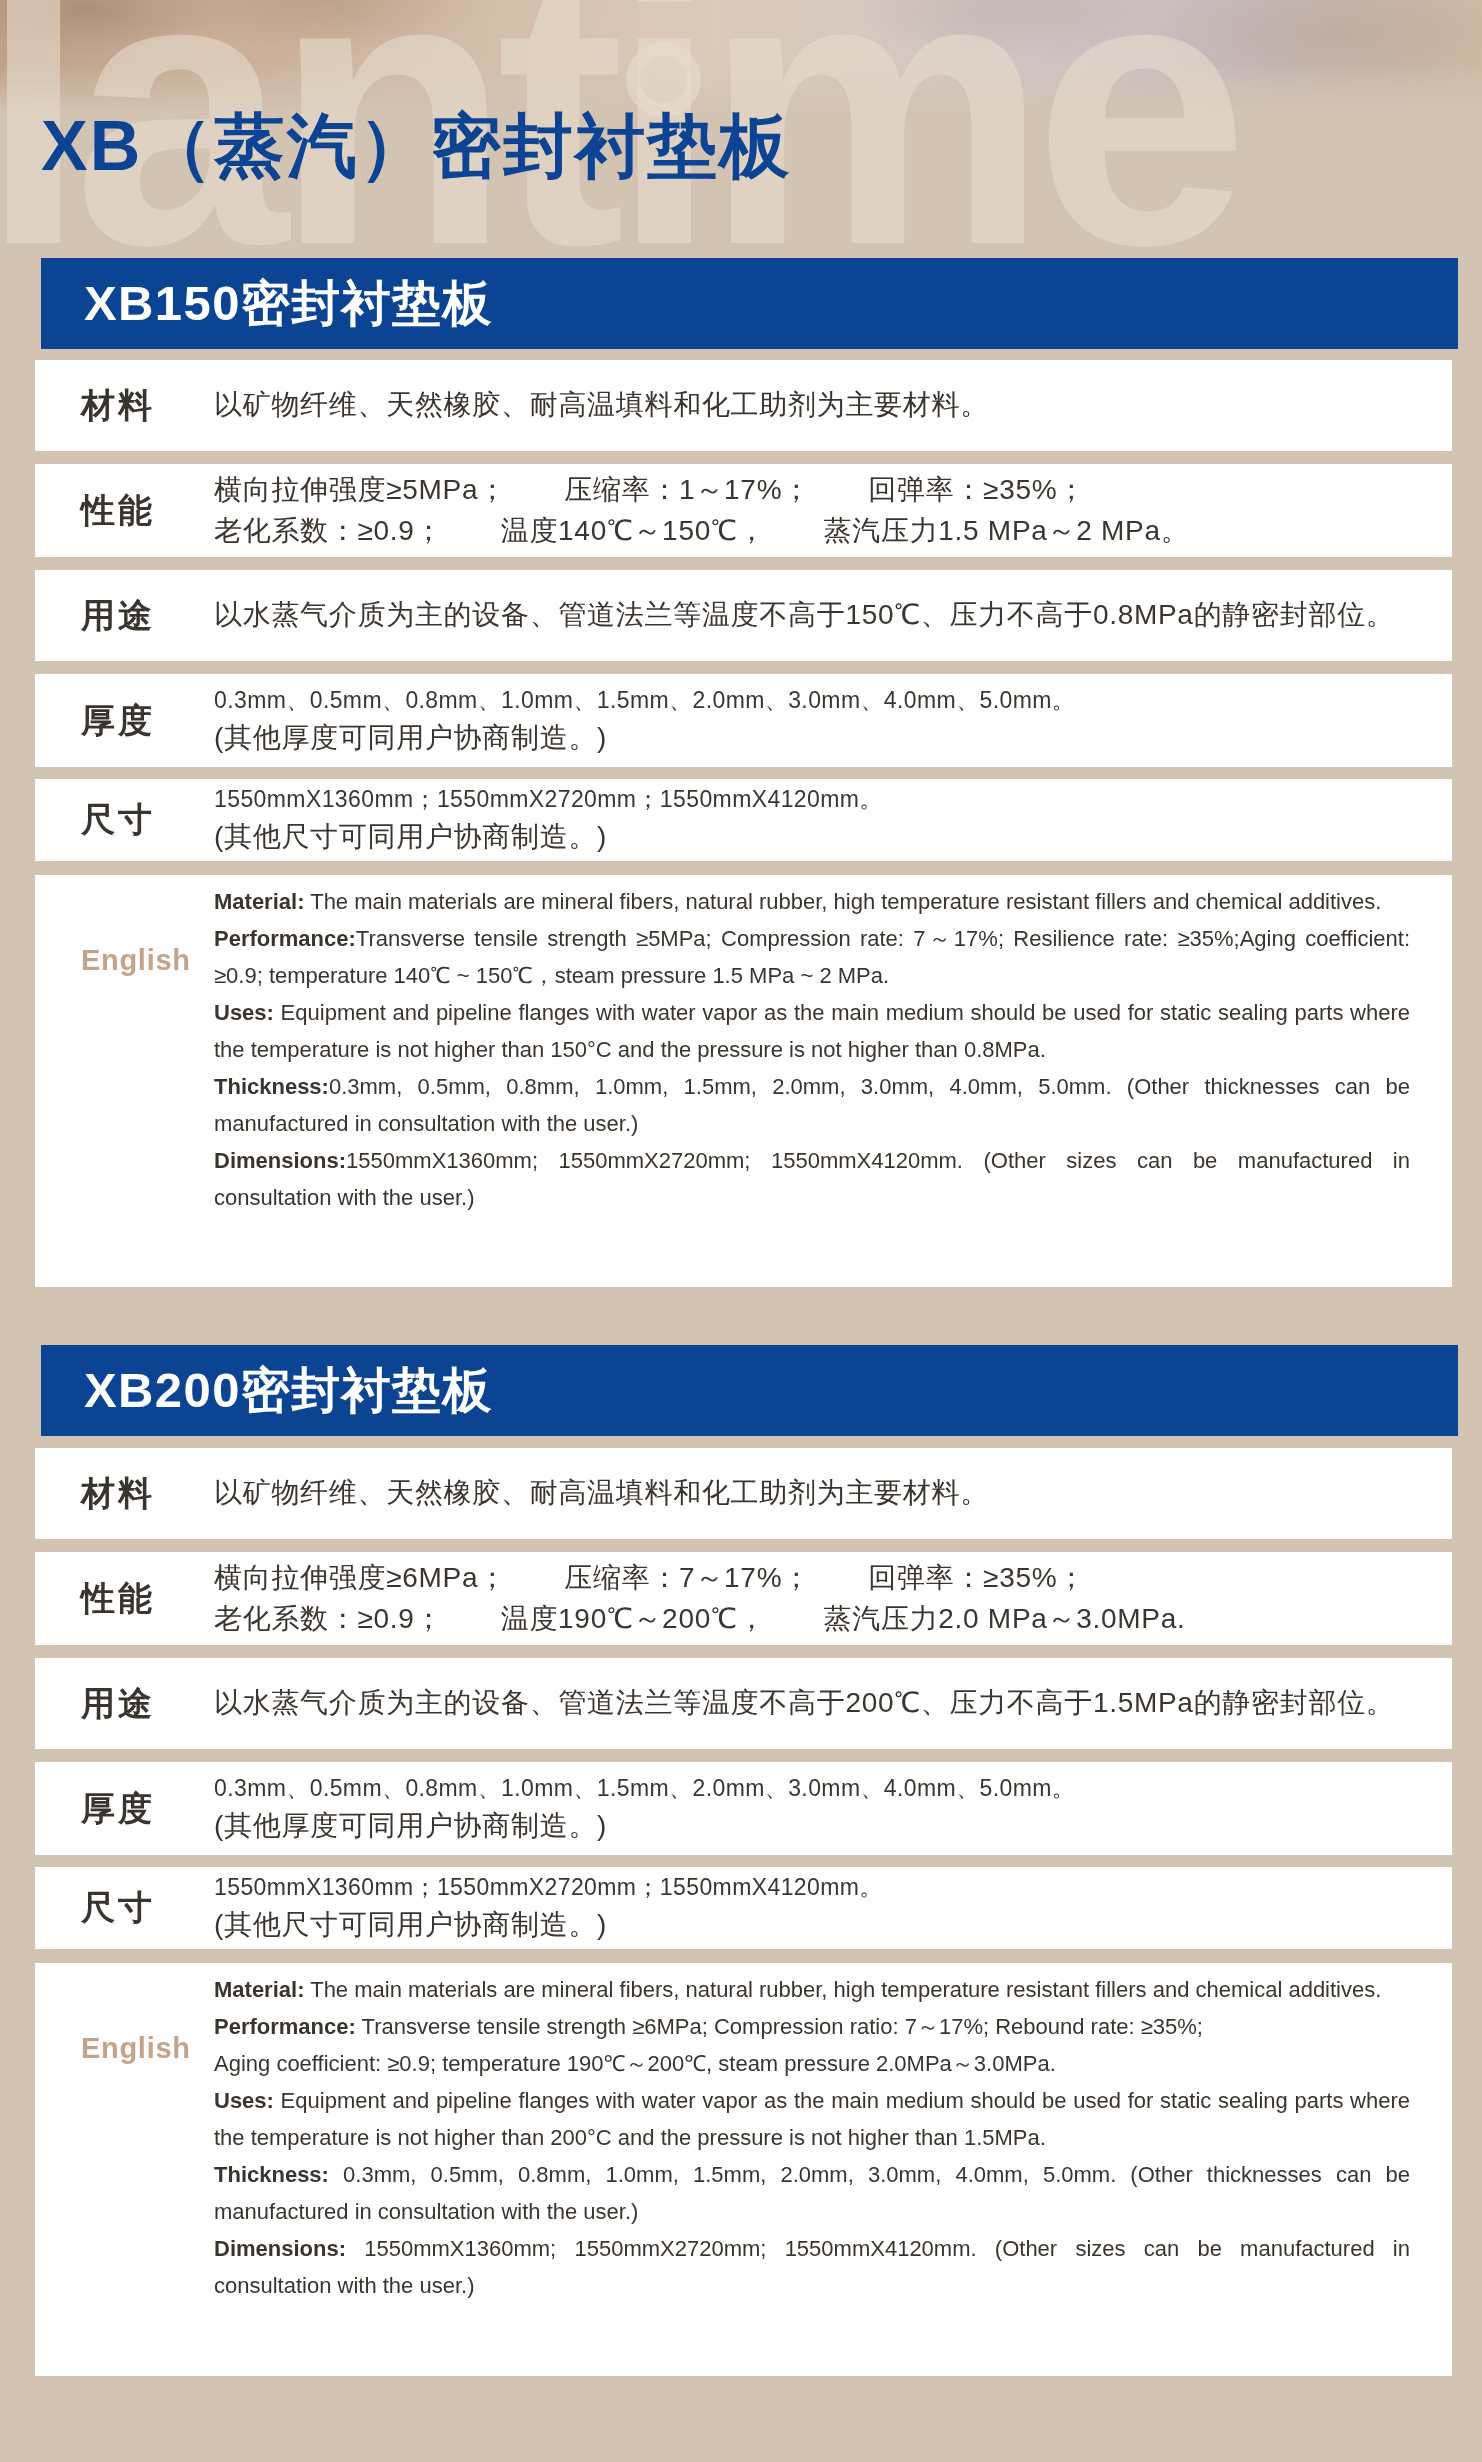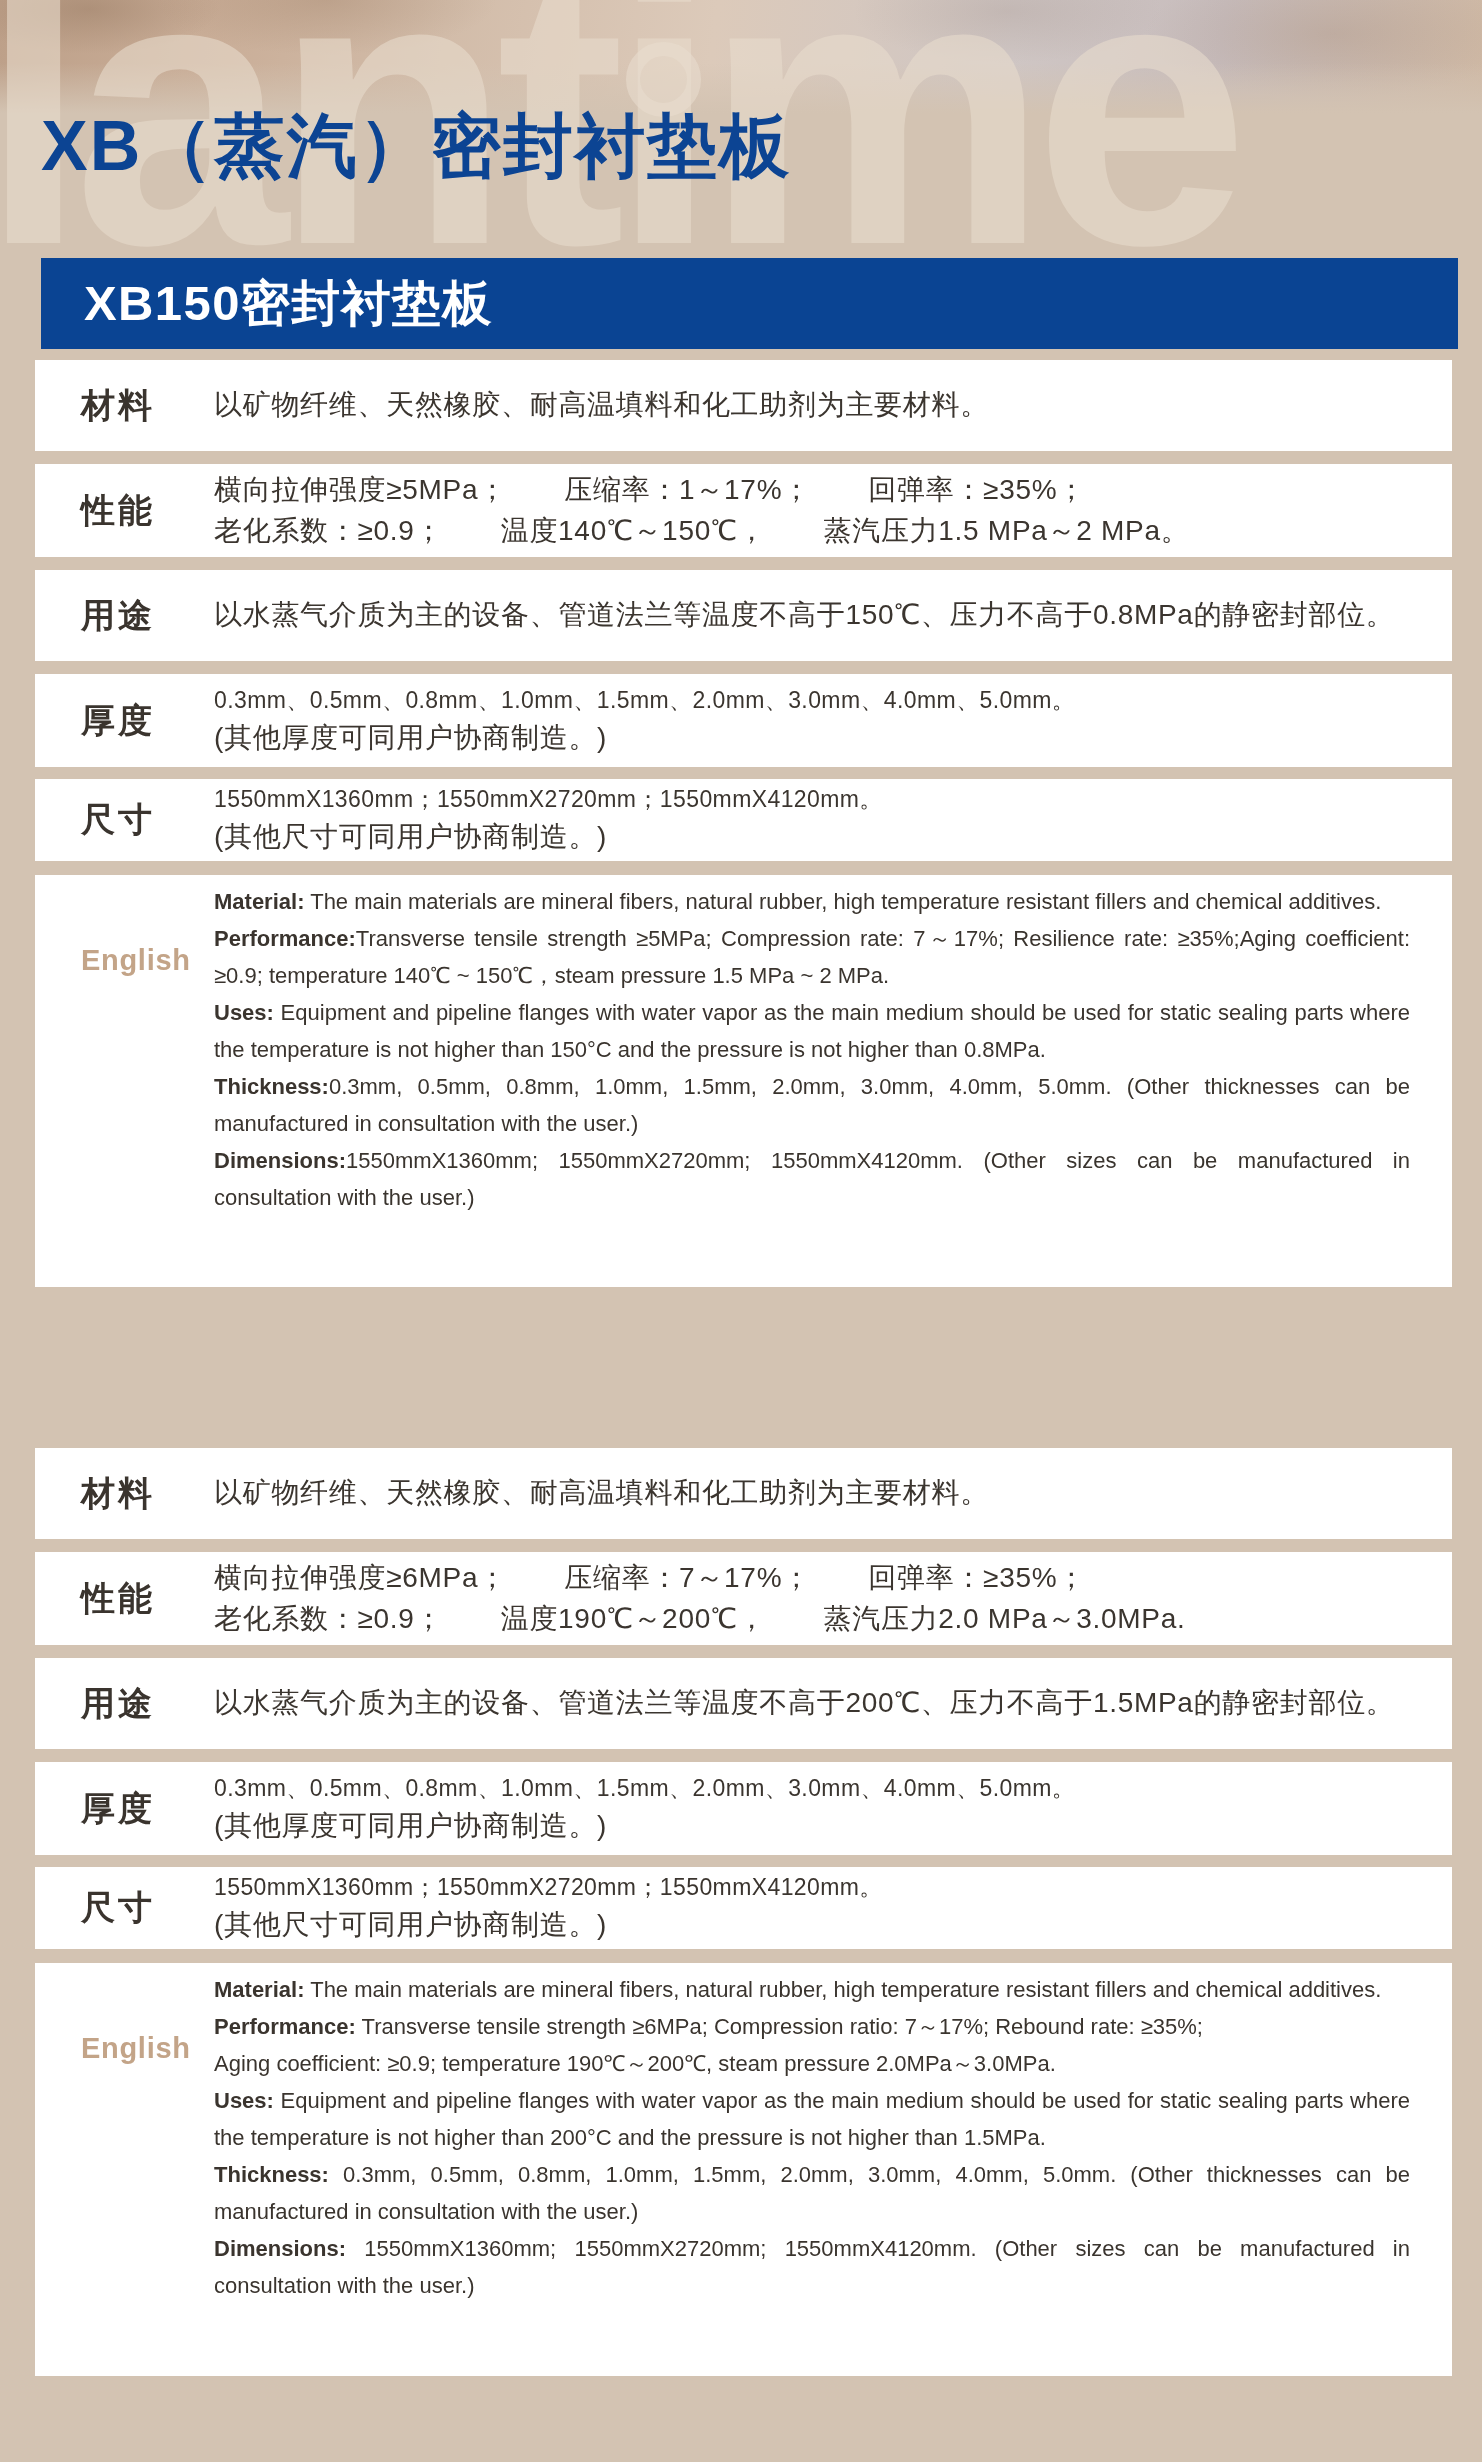--- a/index.html
+++ b/index.html
@@ -159,20 +159,21 @@
     <div class="row-label">English</div>
     <div class="en-content">
       <p class="en-p"><span class="b">Material:</span><span> The main materials are mineral fibers, natural rubber, high temperature resistant fillers and chemical additives.</span></p>
       <p class="en-p"><span class="b">Performance:</span><span>Transverse tensile strength ≥5MPa; Compression rate: 7～17%; Resilience rate: ≥35%;Aging coefficient: ≥0.9; temperature 140℃ ~ 150℃，steam pressure 1.5 MPa ~ 2 MPa.</span></p>
       <p class="en-p"><span class="b">Uses:</span><span> Equipment and pipeline flanges with water vapor as the main medium should be used for static sealing parts where the temperature is not higher than 150°C and the pressure is not higher than 0.8MPa.</span></p>
       <p class="en-p"><span class="b">Thickness:</span><span>0.3mm, 0.5mm, 0.8mm, 1.0mm, 1.5mm, 2.0mm, 3.0mm, 4.0mm, 5.0mm. (Other thicknesses can be manufactured in consultation with the user.)</span></p>
       <p class="en-p"><span class="b">Dimensions:</span><span>1550mmX1360mm; 1550mmX2720mm; 1550mmX4120mm. (Other sizes can be manufactured in consultation with the user.)</span></p>
     </div>
   </div>
 
+  <div class="banner banner-2">XB200密封衬垫板</div>
 
   <div class="row r20">
     <div class="row-label">材料</div>
     <div class="row-content">
       <div class="line">以矿物纤维、天然橡胶、耐高温填料和化工助剂为主要材料。</div>
     </div>
   </div>
 
   <div class="row r21">
     <div class="row-label">性能</div>

